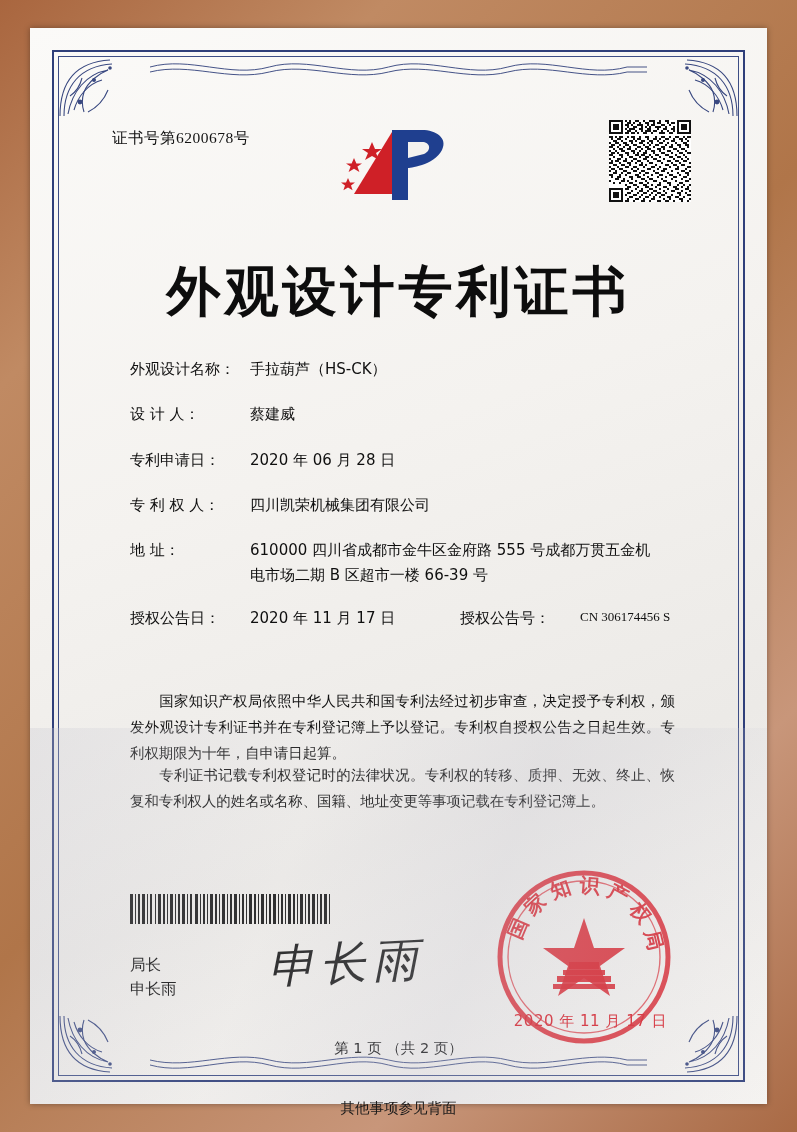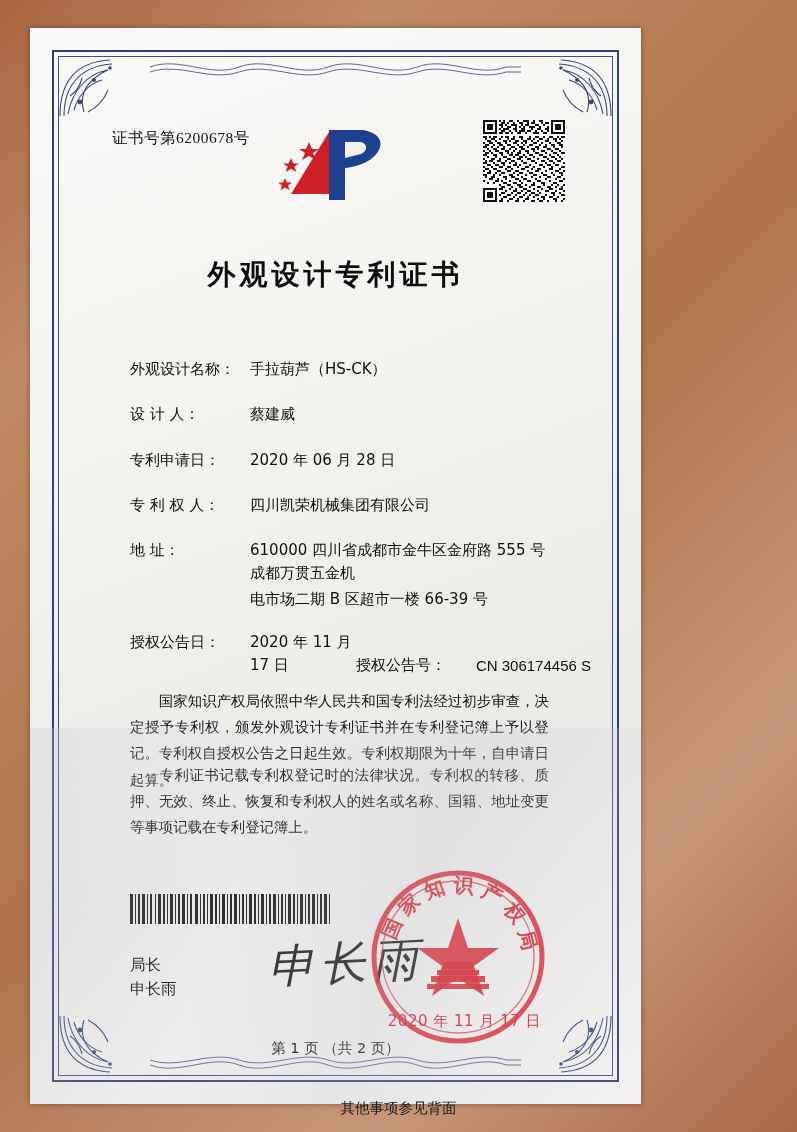--- a/index.html
+++ b/index.html
@@ -19,21 +19,21 @@
     height: 1132px;
     background: #b9795a;
     background: linear-gradient(135deg, #a9663f 0%, #c08a63 20%, #b07549 50%, #c8967a 78%, #a96a45 100%);
     box-sizing: border-box;
   }
   
   .sheet {
     position: absolute;
     left: 30px;
     top: 28px;
-    width: 611px;
+    width: 737px;
     height: 1076px;
     background: #f7f5f2;
     background: linear-gradient(160deg, #fbfaf8 0%, #f4f2ef 40%, #eceae7 70%, #f6f4f1 100%);
     box-shadow: 0 0 6px rgba(0,0,0,0.35);
     overflow: hidden;
   }
   
   .sheet::after {
     content: "";
     position: absolute;
@@ -110,21 +110,21 @@
     transform: translateX(-50%);
     width: 150px;
     height: 100px;
   }
   .title {
     position: absolute;
     left: 0;
     right: 0;
     top: 228px;
     text-align: center;
-    font-size: 28px;
+    font-size: 54px;
     font-weight: bold;
     letter-spacing: 4px;
     color: #0d0d0d;
     font-family: Liberation Sans, sans-serif;
   }
   .fields {
     position: absolute;
     left: 100px;
     right: 90px;
     top: 330px;
@@ -145,22 +145,22 @@
     font-family: "DejaVu Sans", sans-serif;
     font-size: 15px;
   }
   .row .val {
     flex: 1 1 auto;
     font-family: "DejaVu Sans", sans-serif;
     font-size: 15px;
   }
   .row .val2 {
     flex: 0 0 auto;
-    font-family: Liberation Sans, sans-serif;
-    font-size: 15px;
+    font-family: Liberation Serif, serif;
+    font-size: 13px;
   }
   .val-cont {
     margin-left: 120px;
     margin-top: -18px;
     margin-bottom: 22px;
     font-size: 15px;
     font-family: "DejaVu Sans", sans-serif;
     color: #0f0f0f;
   }
   .row-two { display: flex; align-items: flex-end; }

